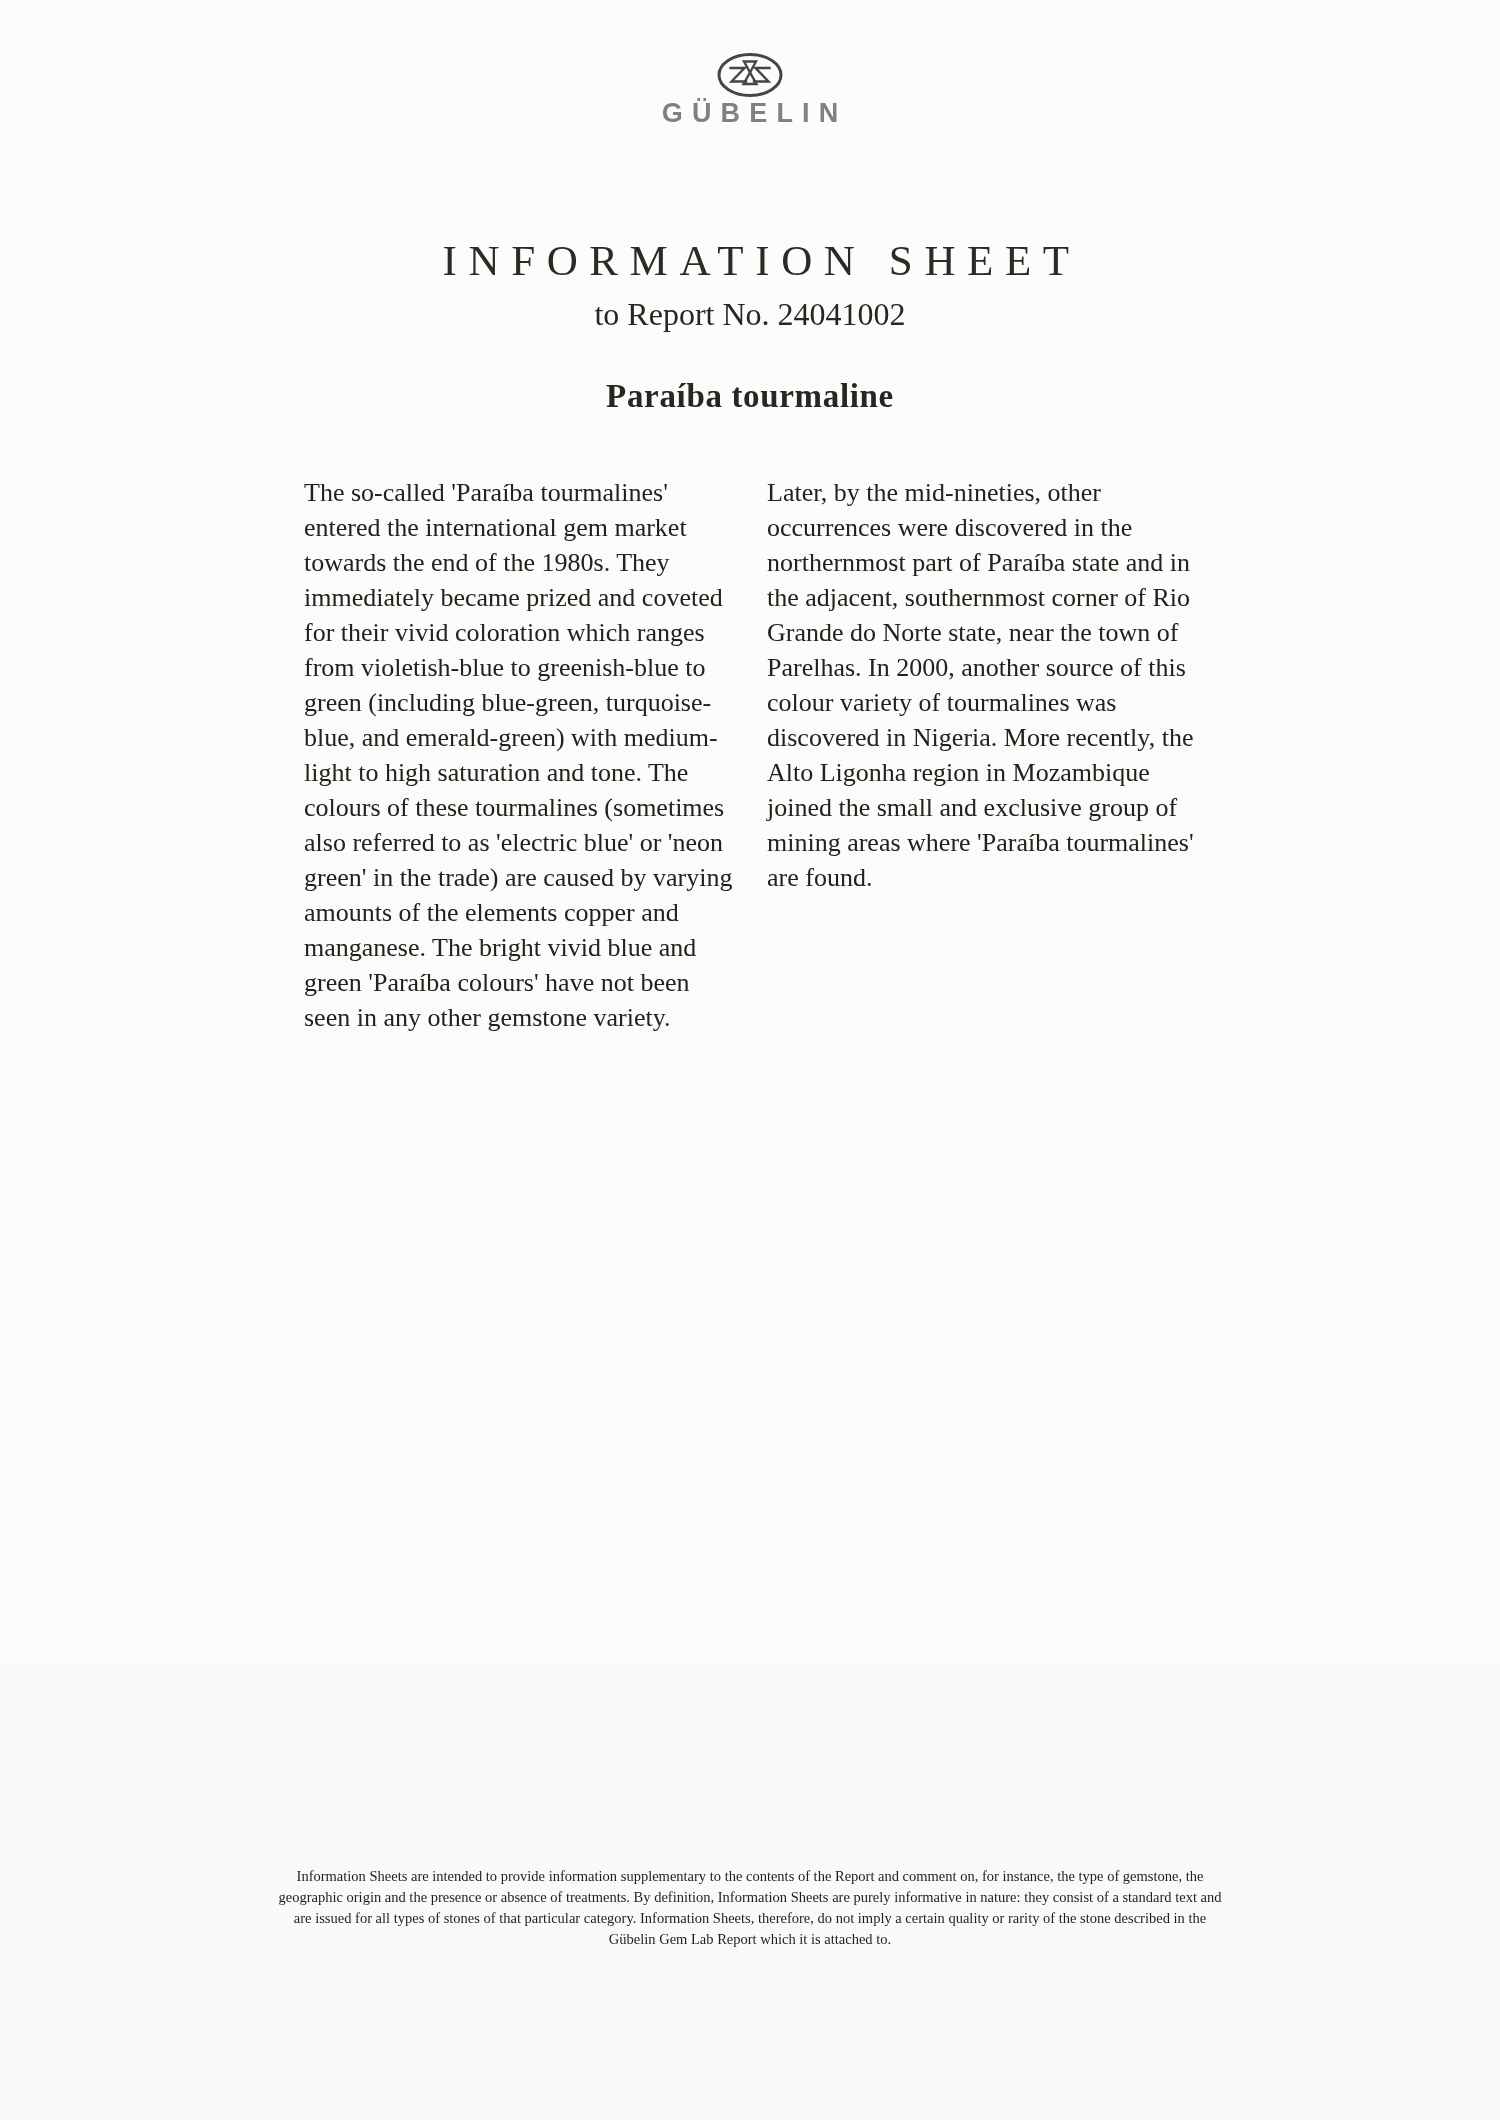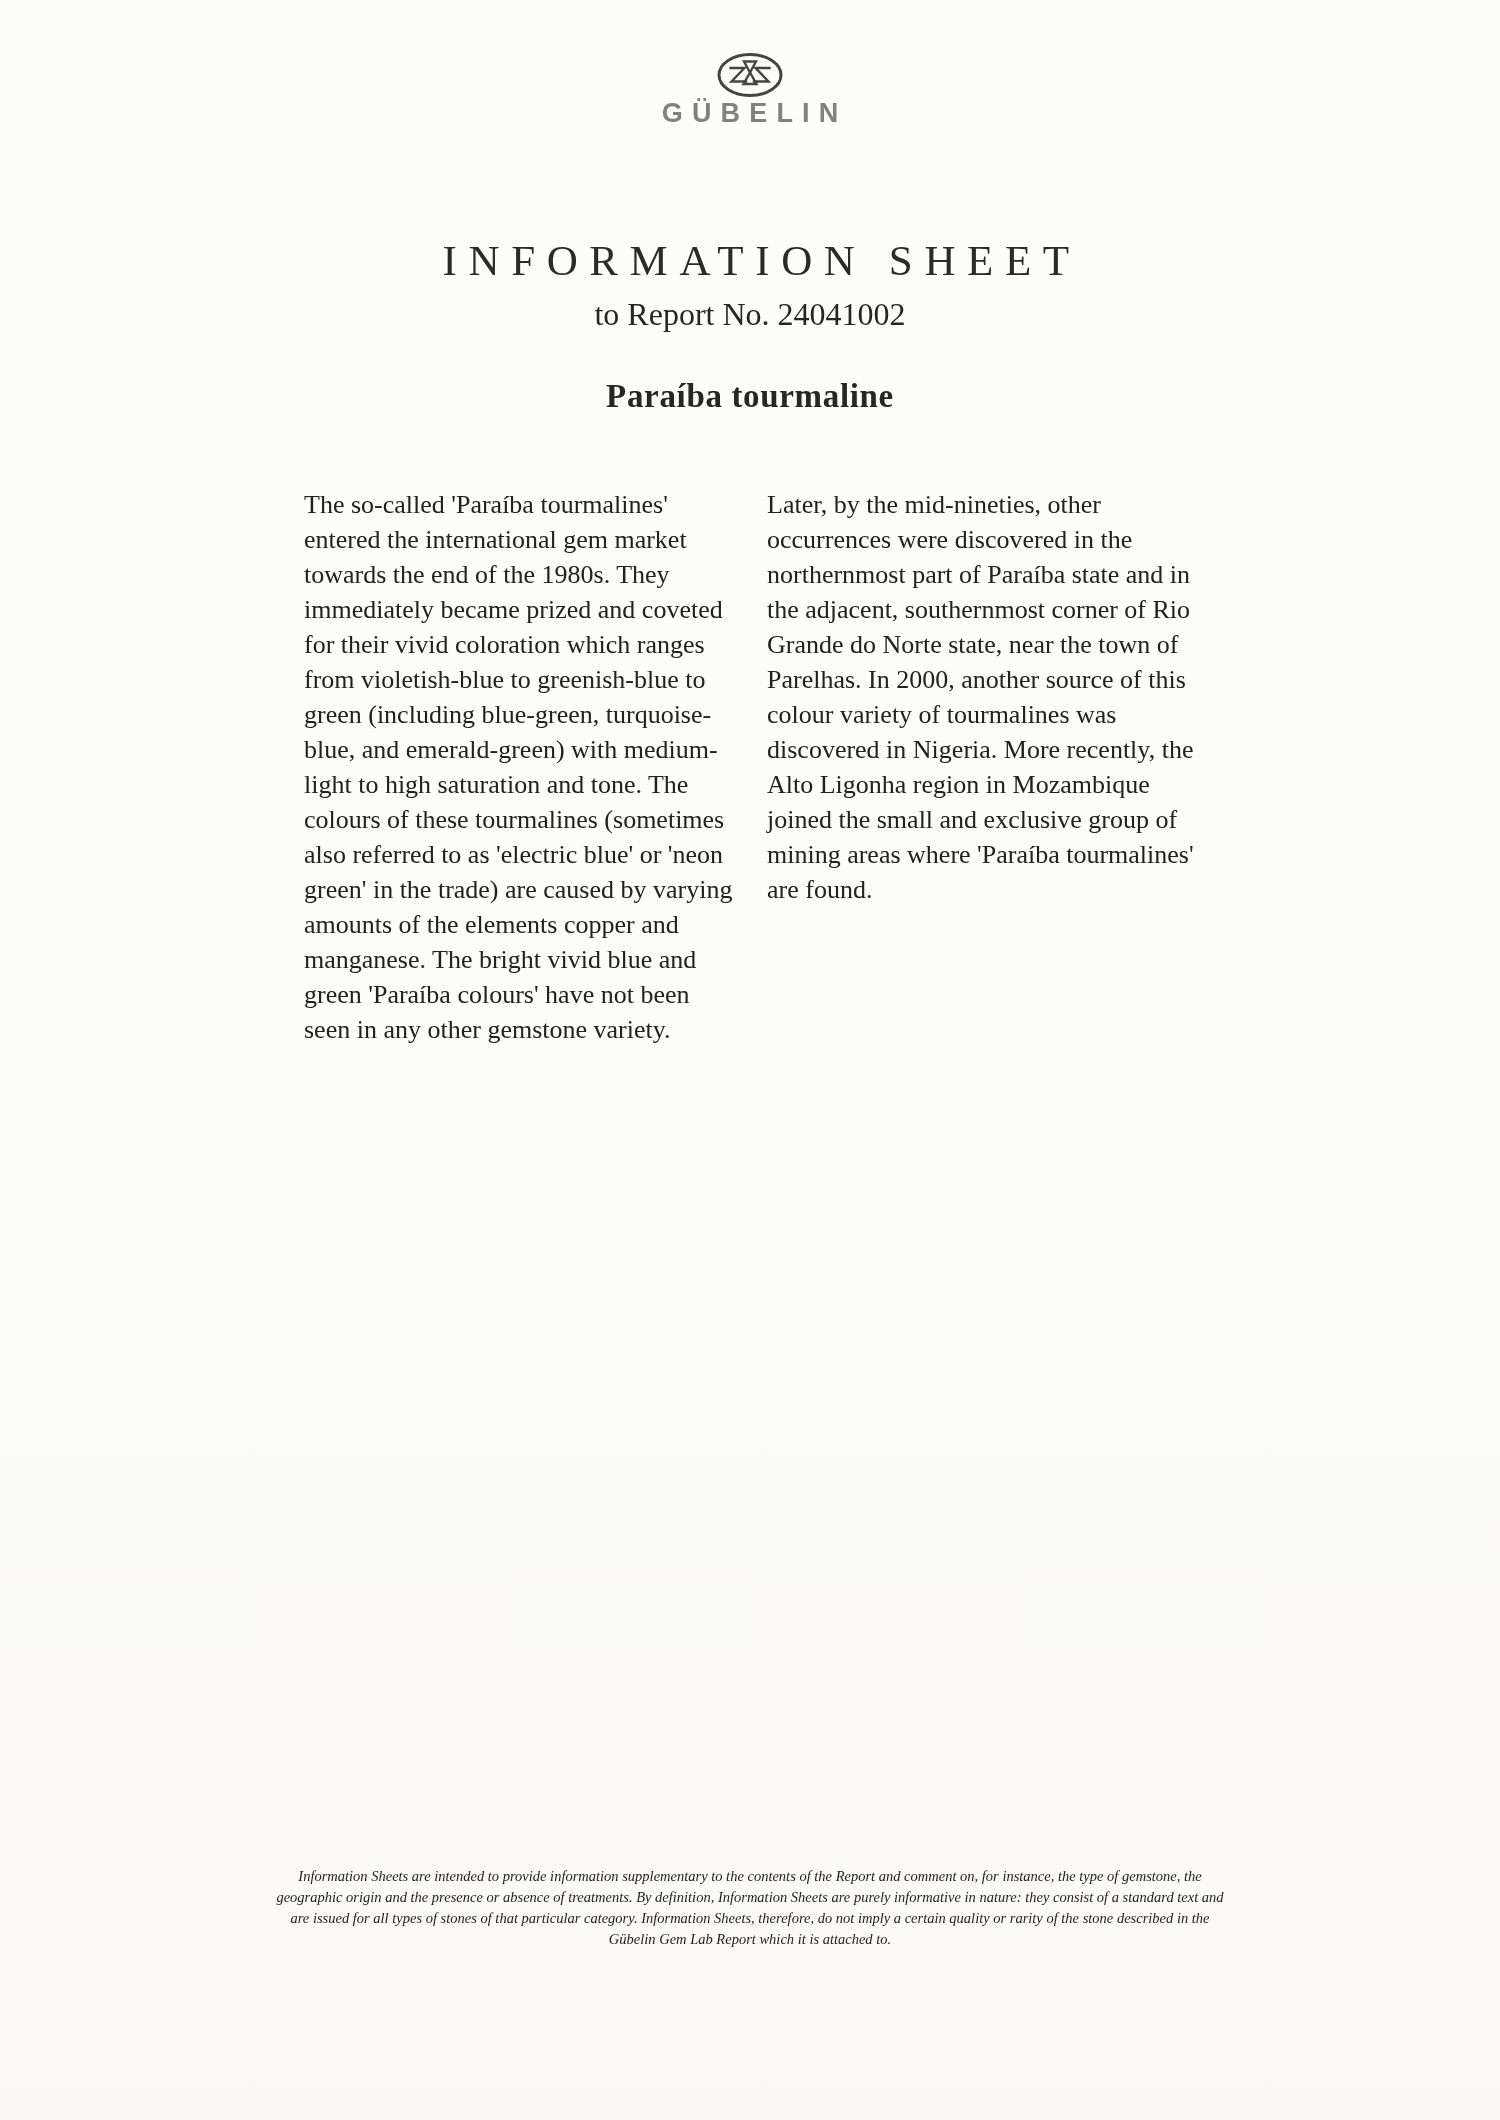--- a/index.html
+++ b/index.html
@@ -85,34 +85,33 @@
     display: flex;
     gap: 32px;
   }
   .col {
     width: 431px;
     font-size: 26px;
     line-height: 35px;
     color: #21211e;
   }
   .col p {
-    margin: 16px 0 35px 0;
+    margin: 4px 0 35px 0;
   }
 
   
   .disclaimer {
     position: absolute;
     top: 1851px;
     left: 275px;
     width: 950px;
     text-align: center;
     font-size: 14.5px;
     line-height: 21px;
     color: #1e1e1c;
-    font-style: italic;
   }
 
   
   .footer {
     position: absolute;
     top: 1981px;
     left: 0;
     width: 100%;
     text-align: center;
     color: #8d8d88;

